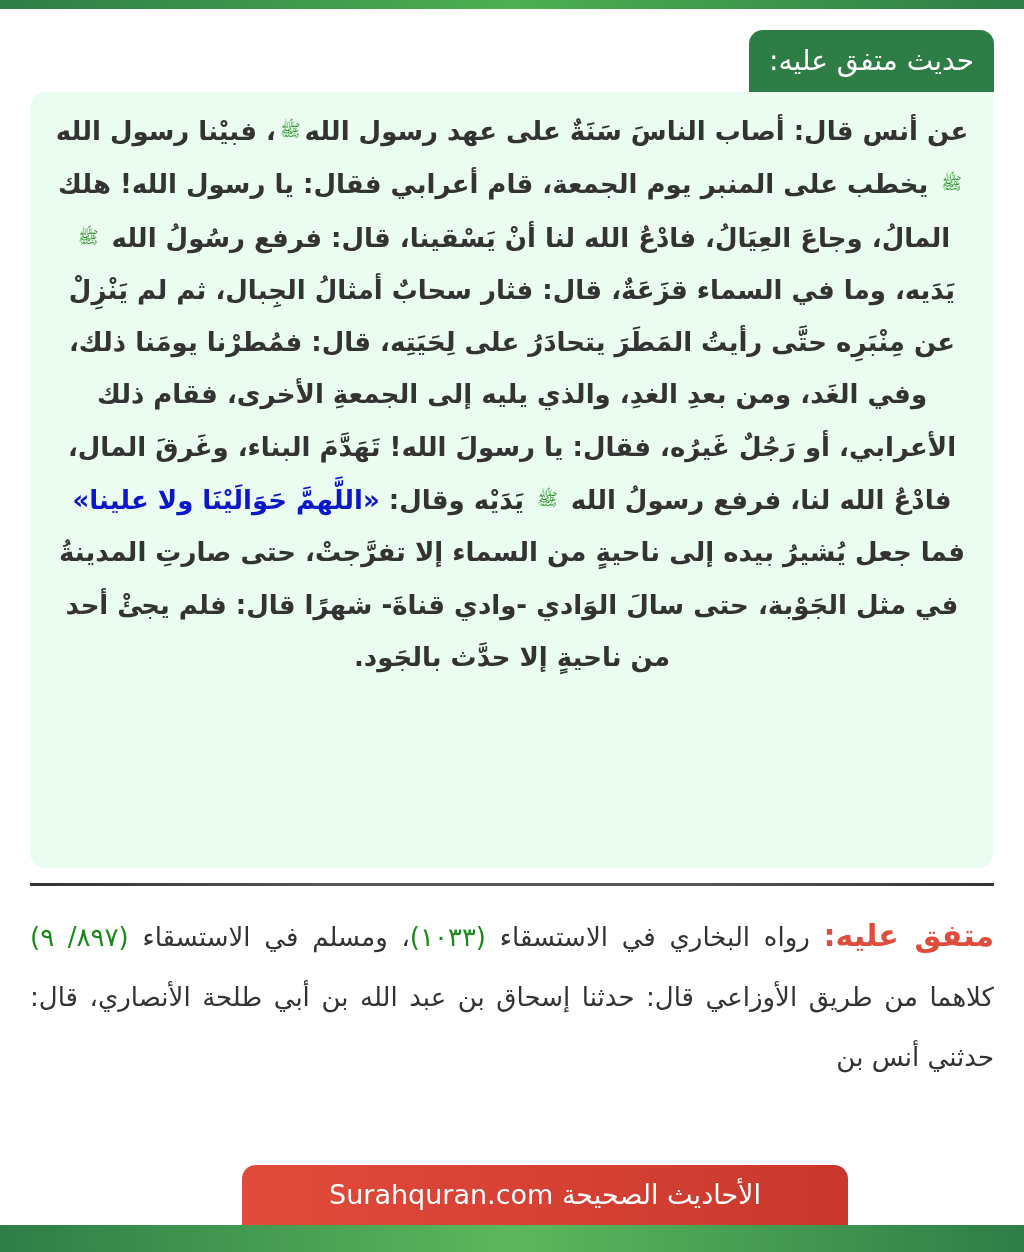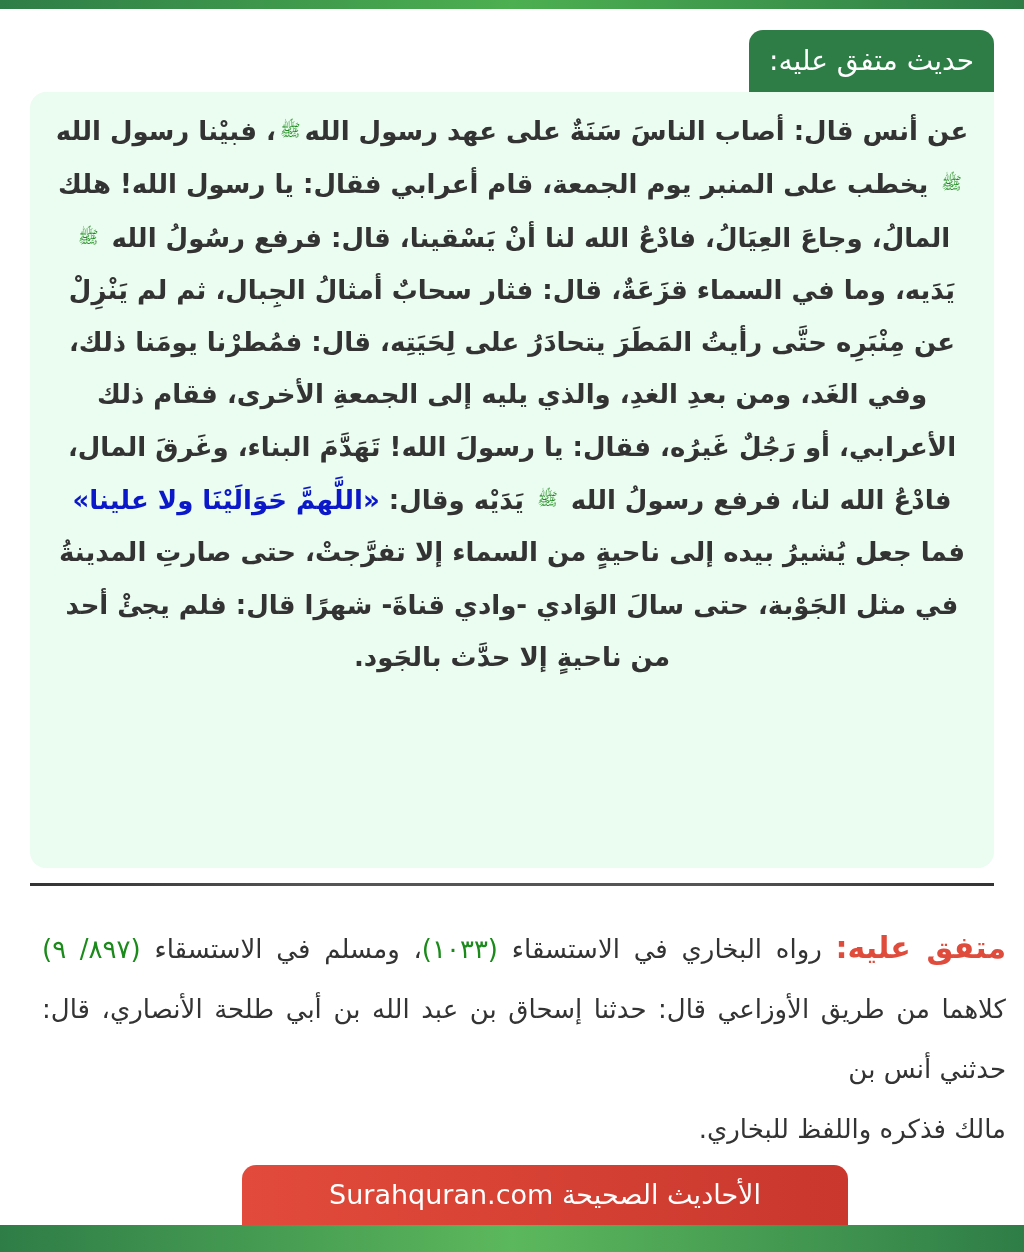--- a/index.html
+++ b/index.html
@@ -40,21 +40,21 @@
     display: inline-block; vertical-align: 4px; margin: 0 4px;
   }
   .dua { color: #0b18c9; }
   .divider {
     position: absolute; left: 30px; top: 883px; width: 964px; height: 3px;
     background: linear-gradient(to right, #333, #555 30%, #555 70%, #333);
   }
   .source {
     position: absolute; left: 30px; top: 906px; width: 964px;
     font-size: 26px; color: #333333; line-height: 60px;
-    text-align: justify; margin: 12px;
+    text-align: justify; margin: 0;
   }
   .source .label { color: #e04c3c; font-weight: bold; font-size: 30px; }
   .source .ref { color: #1a8a1a; }
   .footer-badge {
     position: absolute; top: 1165px; left: 242px; width: 606px; height: 60px;
     background: linear-gradient(to right, #e24b3b, #c9372d);
     border-radius: 14px 14px 0 0; color: #ffffff;
     font-size: 27px; line-height: 60px; text-align: center;
   }
 </style>
@@ -66,19 +66,19 @@
 <div class="heading-tab">
   <span>حديث متفق عليه:</span>
 </div>
 
 <div class="hadith-card">
   <p class="hadith-text"><span>عن أنس قال: أصاب الناسَ سَنَةٌ على عهد رسول الله</span><span class="pbuh">ﷺ</span><span>، فبيْنا رسول الله</span> <span class="pbuh">ﷺ</span> <span>يخطب على المنبر يوم الجمعة، قام أعرابي فقال: يا رسول الله! هلك المالُ، وجاعَ العِيَالُ، فادْعُ الله لنا أنْ يَسْقينا، قال: فرفع رسُولُ الله</span> <span class="pbuh">ﷺ</span> <span>يَدَيه، وما في السماء قزَعَةٌ، قال: فثار سحابٌ أمثالُ الجِبال، ثم لم يَنْزِلْ عن مِنْبَرِه حتَّى رأيتُ المَطَرَ يتحادَرُ على لِحَيَتِه، قال: فمُطرْنا يومَنا ذلك، وفي الغَد، ومن بعدِ الغدِ، والذي يليه إلى الجمعةِ الأخرى، فقام ذلك الأعرابي، أو رَجُلٌ غَيرُه، فقال: يا رسولَ الله! تَهَدَّمَ البناء، وغَرقَ المال، فادْعُ الله لنا، فرفع رسولُ الله</span> <span class="pbuh">ﷺ</span> <span>يَدَيْه وقال:</span> <span class="dua">«اللَّهمَّ حَوَالَيْنَا ولا علينا»</span> <span>فما جعل يُشيرُ بيده إلى ناحيةٍ من السماء إلا تفرَّجتْ، حتى صارتِ المدينةُ في مثل الجَوْبة، حتى سالَ الوَادي -وادي قناةَ- شهرًا قال: فلم يجئْ أحد من ناحيةٍ إلا حدَّث بالجَود.</span></p>
 </div>
 
 <div class="divider"></div>
 
-<p class="source"><span class="label">متفق عليه:</span> <span>رواه البخاري في الاستسقاء</span> <span class="ref">(١٠٣٣)</span><span>، ومسلم في الاستسقاء</span> <span class="ref">(٨٩٧/ ٩)</span> <span>كلاهما من طريق الأوزاعي قال: حدثنا إسحاق بن عبد الله بن أبي طلحة الأنصاري، قال: حدثني أنس بن</span><br><span>مالك فذكره واللفظ للبخاري.</span></p>
+<p class="source"><span class="label">متفق عليه:</span> <span>رواه البخاري في الاستسقاء</span> <span class="ref">(١٠٣٣)</span><span>، ومسلم في الاستسقاء</span> <span class="ref">(٨٩٧/ ٩)</span> <span>كلاهما من طريق الأوزاعي قال: حدثنا إسحاق بن عبد الله بن أبي طلحة الأنصاري، قال: حدثني أنس بن</span><br></p>
 
 <div class="footer-badge">
   <span>الأحاديث الصحيحة Surahquran.com</span>
 </div>
 
 <div class="bottom-bar"></div>
 
 </body></html>

